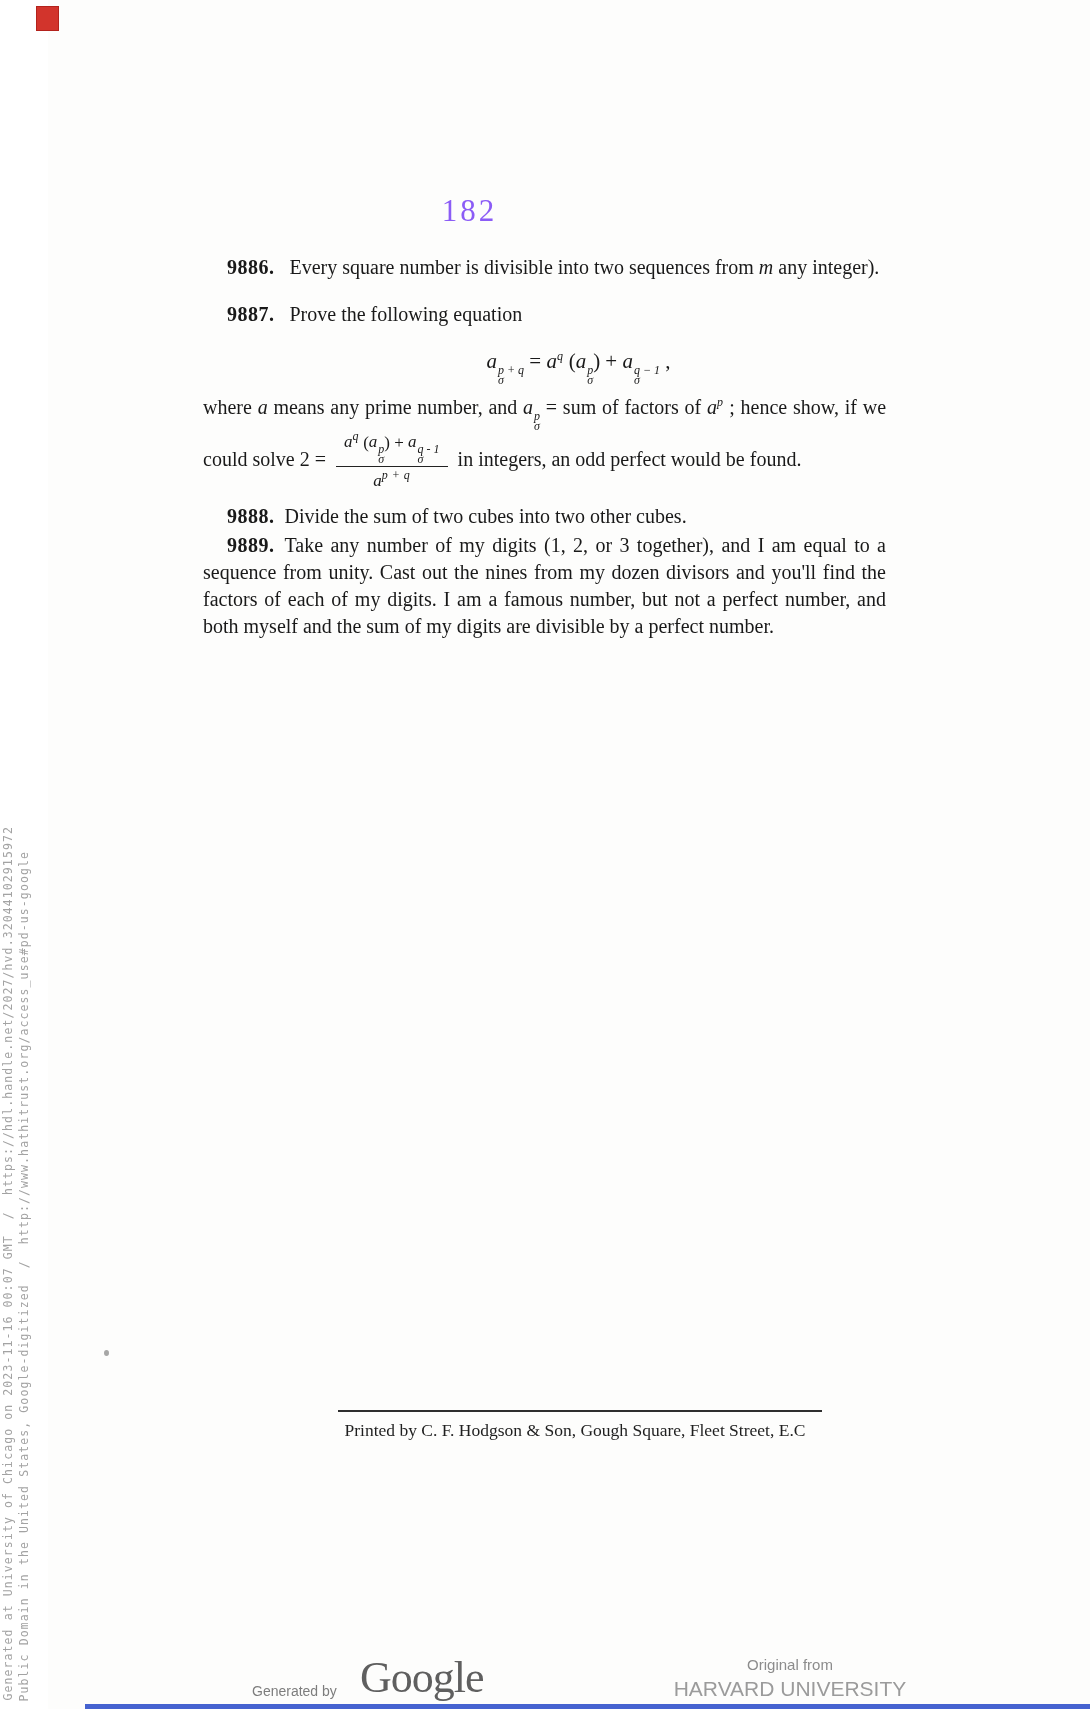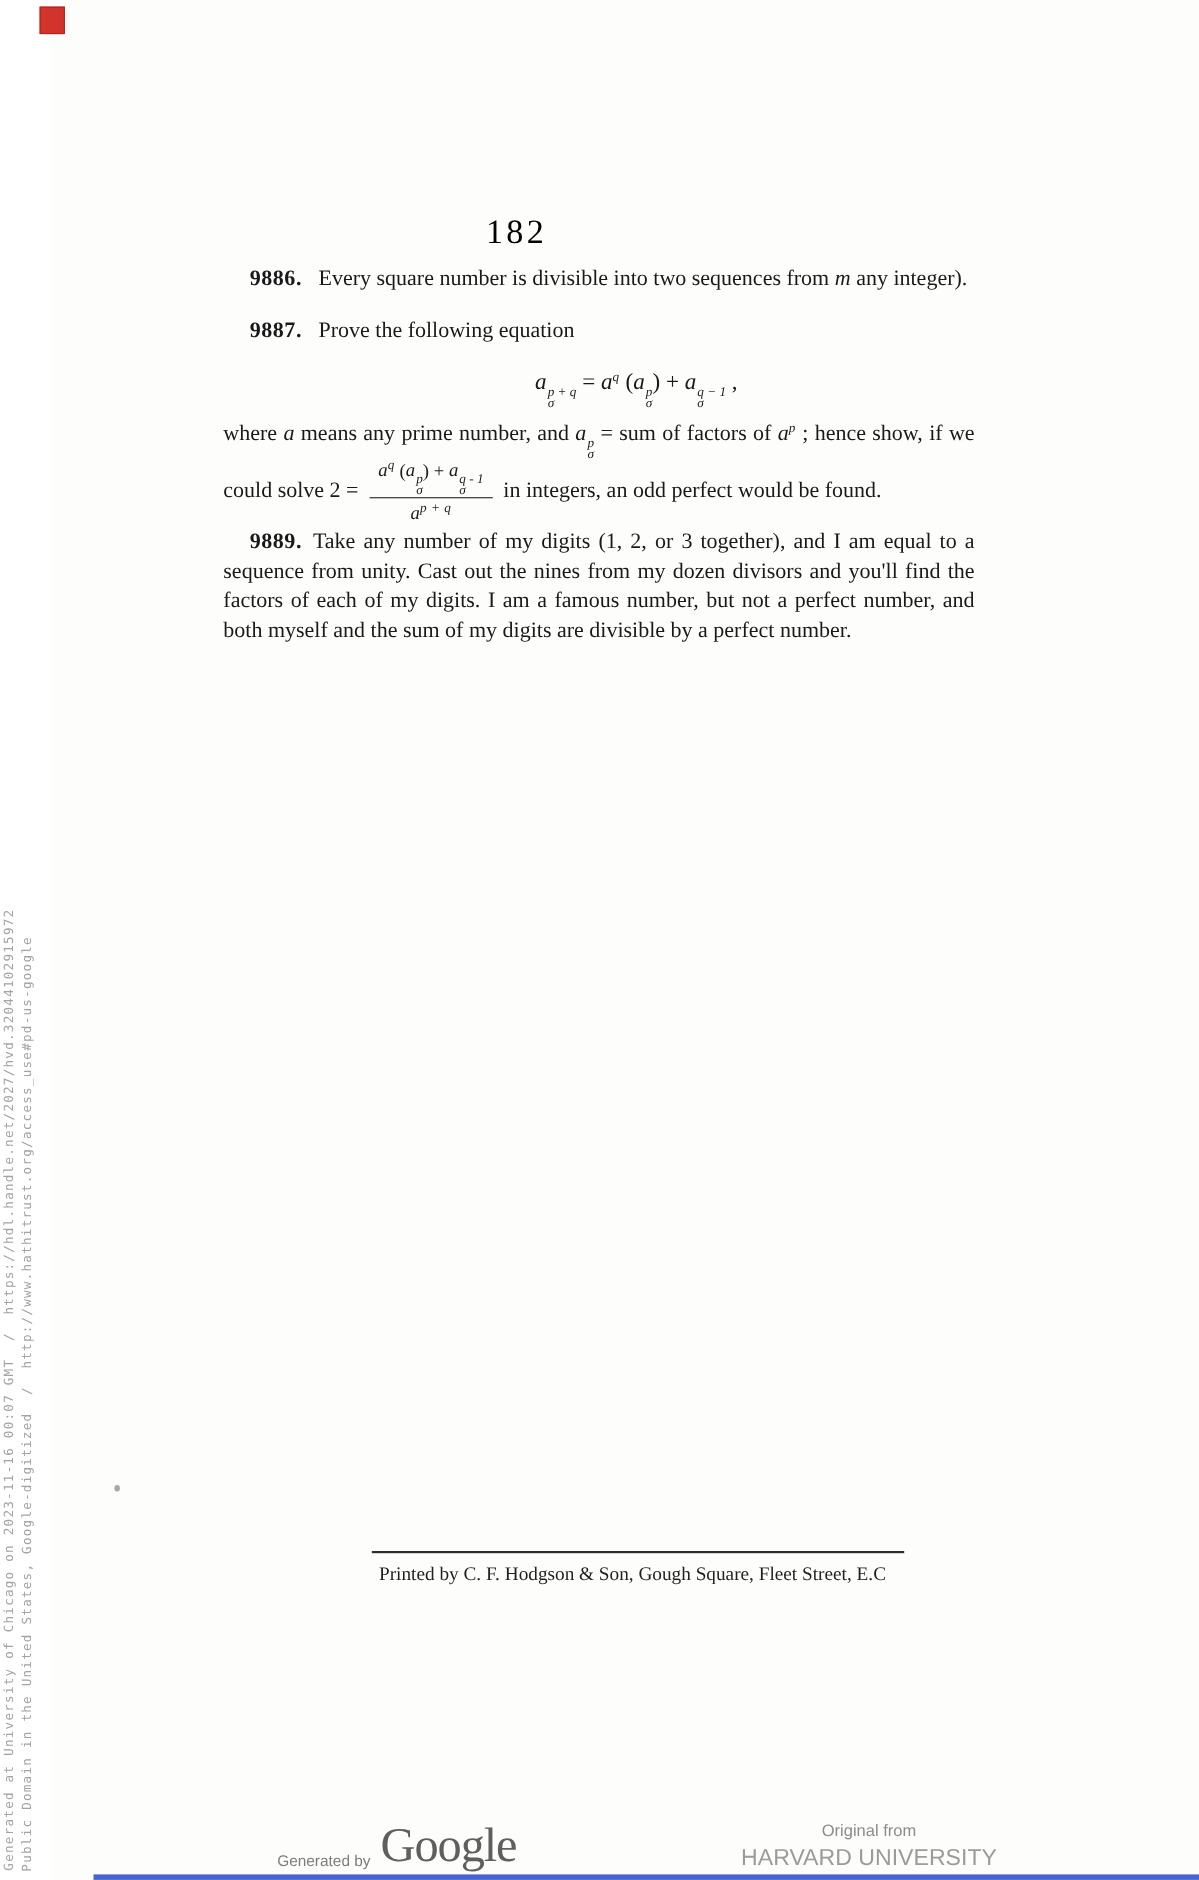--- a/index.html
+++ b/index.html
@@ -22,21 +22,21 @@
     position:absolute;bottom:8px;
     writing-mode:vertical-rl;transform:rotate(180deg);
     font-family:"DejaVu Sans Mono","Liberation Mono",monospace;
     font-size:11.5px;letter-spacing:1.1px;color:#a3a3a3;white-space:pre;
   }
   .wm1{left:1px;}
   .wm2{left:17px;}
 
   
   .text-column{position:absolute;left:203px;top:194px;width:683px;font-size:20px;line-height:27px;text-align:justify;}
-  .page-number{text-align:center;padding-right:150px;font-size:31px;letter-spacing:3px;line-height:34px;margin-bottom:12px;color:#000000;}
+  .page-number{text-align:center;padding-right:150px;font-size:31px;letter-spacing:3px;line-height:34px;margin-bottom:26px;color:#8b5cf6;}
   .para{margin:0;text-indent:24px;}
   .mt16{margin-top:20px;} .mt12{margin-top:12px;} .mt6{margin-top:6px;} .mt2{margin-top:2px;}
   .pnum{font-weight:bold;letter-spacing:0.5px;}
   i{font-family:"Liberation Serif",serif;}
 
   
   .equation{margin:8px 0 4px 0;text-align:center;padding-left:68px;font-size:21px;line-height:40px;text-indent:0;}
 
   
   .sv{white-space:nowrap;}
@@ -51,21 +51,21 @@
 
   
   .footer-rule{position:absolute;left:338px;top:1410px;width:484px;height:2px;background:#2e2e2e;}
   .printer-line{position:absolute;left:280px;top:1420px;width:590px;text-align:center;font-size:17.5px;color:#1f1f1f;}
 
   
   .page-dot{position:absolute;left:104px;top:1350px;width:5px;height:6px;border-radius:50%;background:#8a8a8a;opacity:0.75;}
 
   
   .digitized-by{position:absolute;left:252px;top:1683px;font-family:"Liberation Sans",sans-serif;font-size:14px;color:#7d7d7d;}
-  .google-logo{position:absolute;left:346px;top:1652px;font-family:"Liberation Serif",serif;font-size:44px;color:#5f5f5f;letter-spacing:-1px;}
+  .google-logo{position:absolute;left:360px;top:1652px;font-family:"Liberation Serif",serif;font-size:44px;color:#5f5f5f;letter-spacing:-1px;}
   .original-from{position:absolute;left:640px;top:1656px;width:300px;text-align:center;font-family:"Liberation Sans",sans-serif;font-size:15px;color:#8c8c8c;}
   .institution{position:absolute;left:590px;top:1677px;width:400px;text-align:center;font-family:"Liberation Sans",sans-serif;font-size:21px;color:#9b9b9b;}
 </style>
 </head>
 <body>
 
 <div class="scan-page"></div>
 
 <div class="red-marker"></div>
 
@@ -94,20 +94,21 @@
           <span class="sup">p</span>
           <span class="sub">σ</span>
         </span></span> = sum of factors of <span class="sv"><i>a</i><sup>p</sup></span> ;  hence show, if we could solve  2 = <span class="frac"><span class="num"><span class="sv"><i>a</i><sup>q</sup></span> (<span class="sv"><i>a</i><span class="stack">
               <span class="sup">p</span>
               <span class="sub">σ</span>
             </span></span>) + <span class="sv"><i>a</i><span class="stack">
               <span class="sup">q - 1</span>
               <span class="sub">σ</span>
             </span></span></span><span class="den"><span class="sv"><i>a</i><sup>p + q</sup></span></span></span> in integers, an odd perfect would be found.</p>
 
+  <p class="para mt12"><span class="pnum">9888.</span> Divide the sum of two cubes into two other cubes.</p>
 
   <p class="para mt2"><span class="pnum">9889.</span> Take any number of my digits (1, 2, or 3 together), and I am equal to a sequence from unity.  Cast out the nines from my dozen divisors and you'll find the factors of each of my digits.  I am a famous number, but not a perfect number, and both myself and the sum of my digits are divisible by a perfect number.</p>
 
 
 </div>
 
 <div class="page-dot"></div>
 
 <div class="footer-rule"></div>
 <div class="printer-line">Printed by C. F. Hodgson &amp; Son, Gough Square, Fleet Street, E.C</div>

